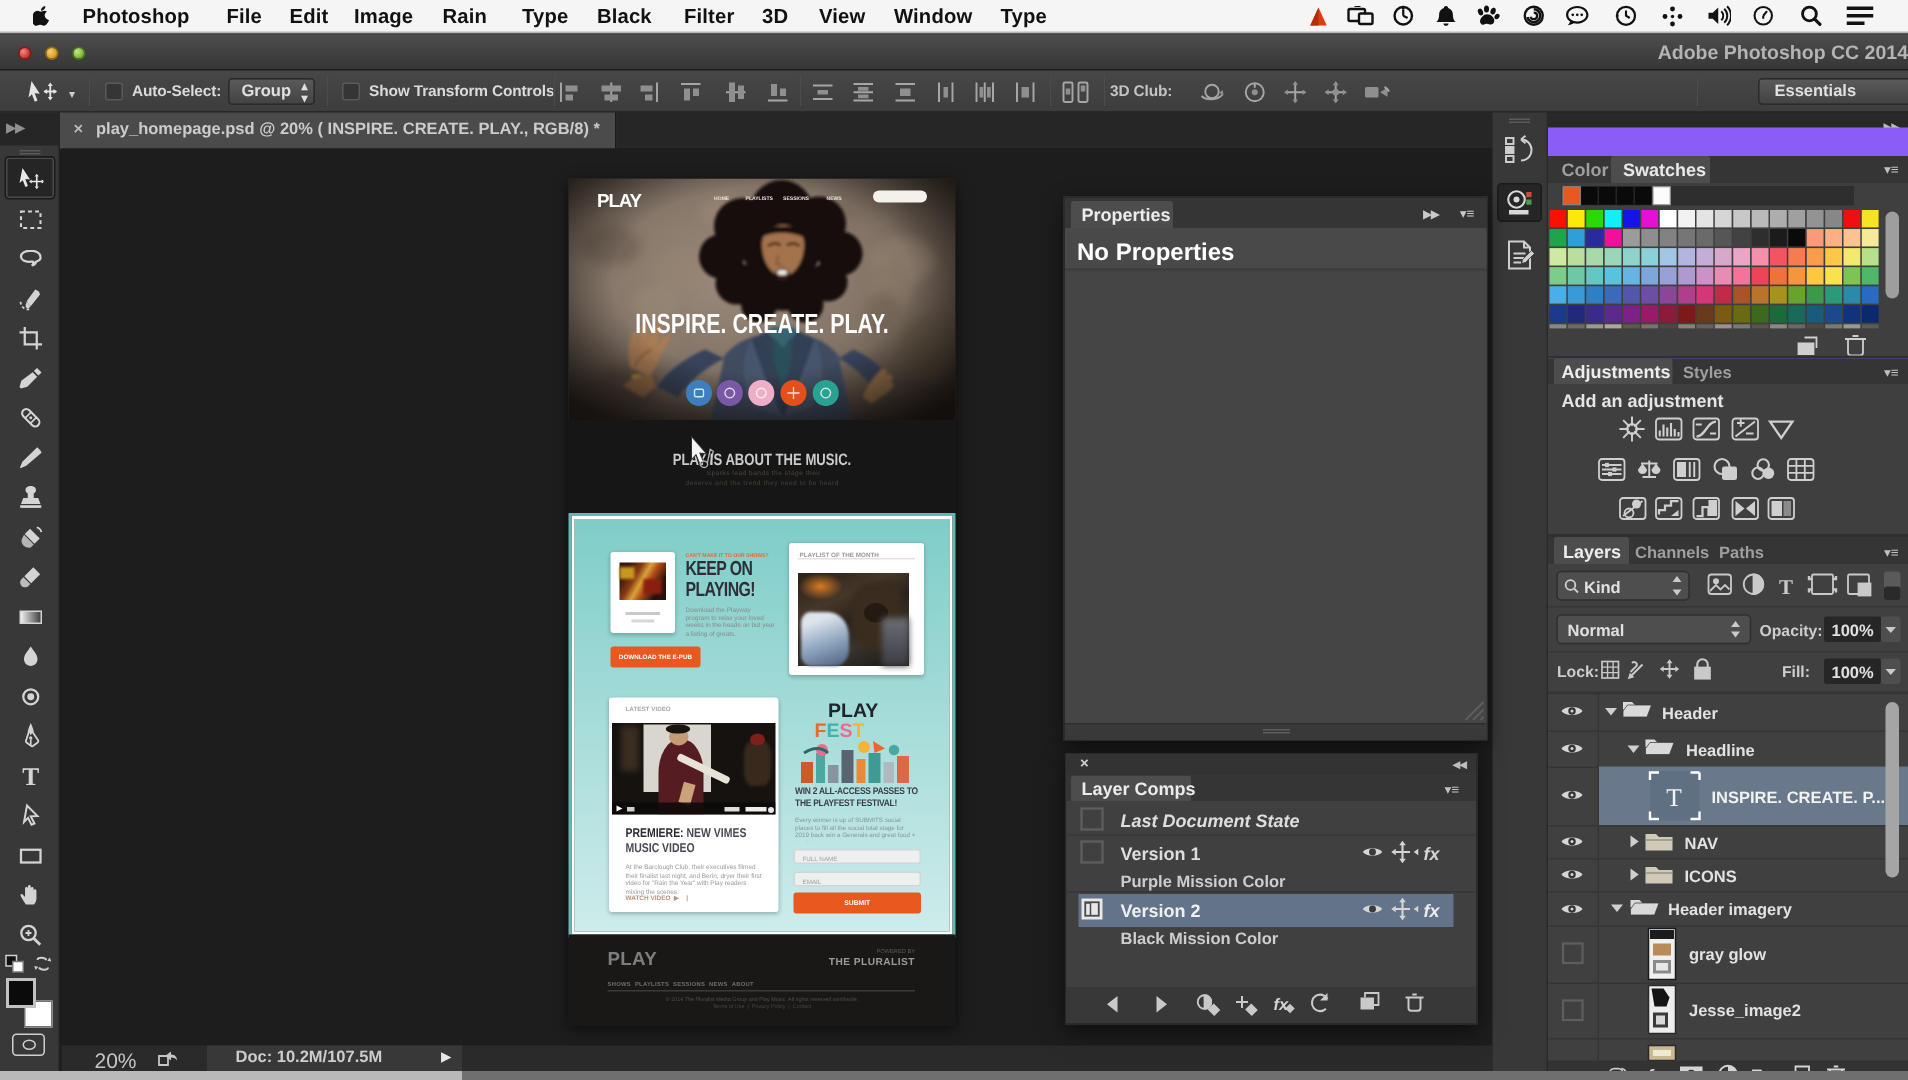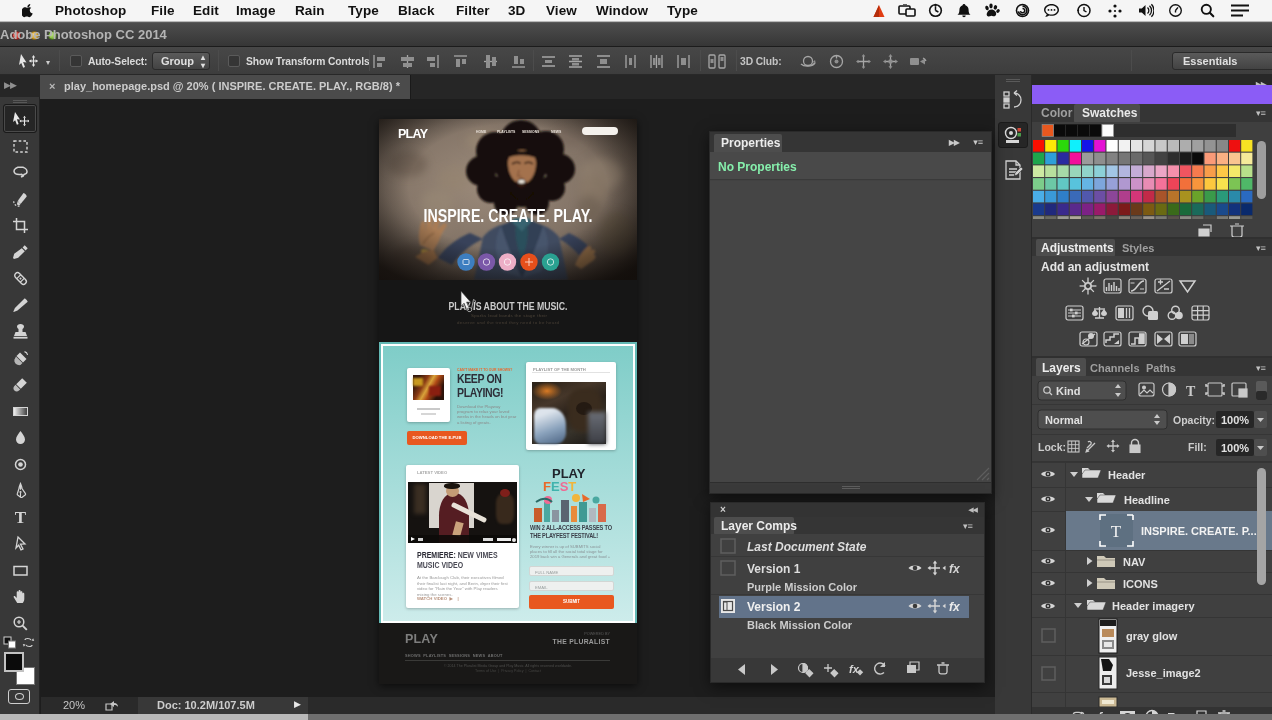--- a/index.html
+++ b/index.html
@@ -2,21 +2,21 @@
 <html><head><meta charset="utf-8"><style>
 *{margin:0;padding:0;box-sizing:border-box}
 body{font-family:"Liberation Sans",sans-serif}
 #root{position:relative;width:1272px;height:720px;background:#1d1d1d;overflow:hidden;font-family:"Liberation Sans",sans-serif}
 
 #menubar{position:absolute;left:0;top:0;width:1272px;height:22px;background:#f5f5f5;color:#111;font-size:13.5px;border-bottom:1px solid #b9b9b9}
 #menubar .mi{position:absolute;top:3px;font-weight:600;letter-spacing:.1px}
 
 #titlebar{position:absolute;left:0;top:22px;width:1272px;height:25px;background:linear-gradient(#4d4d4d,#363636);border-top:1px solid #5a5a5a;border-bottom:1px solid #1c1c1c}
 #titlebar .tl{position:absolute;top:8px;width:9px;height:9px;border-radius:50%}
-#titletext{position:absolute;top:4px;width:100%;text-align:left;color:#b4b4b4;font-size:13px;font-weight:600}
+#titletext{position:absolute;top:4px;width:100%;text-align:right;color:#b4b4b4;font-size:13px;font-weight:600}
 
 #optbar{position:absolute;left:0;top:47px;width:1272px;height:28px;background:linear-gradient(#474747,#3d3d3d);border-bottom:1px solid #282828;color:#d8d8d8;font-size:11px}
 .sep{position:absolute;top:3px;height:21px;width:1px;background:#303030;border-right:1px solid #4c4c4c}
 .cb{position:absolute;width:12px;height:12px;background:#353535;border:1px solid #5a5a5a;border-radius:2px;top:8px}
 .optlbl{position:absolute;top:9px;font-weight:600;color:#dadada;font-size:10.3px;letter-spacing:-.1px}
 .dd{position:absolute;background:linear-gradient(#5a5a5a,#434343);border:1px solid #2a2a2a;border-radius:3px;color:#e0e0e0;font-weight:600}
 .ai{position:absolute;top:7px;width:15px;height:15px}
 .ai .s{stroke:#a6a6a6;stroke-width:1.3;fill:none}
 .ai .f{fill:#8f8f8f;stroke:none}
 
@@ -621,21 +621,21 @@
       <div style="position:absolute;right:27px;top:9px;font-size:3.8px;color:#5a5a5a">POWERED BY</div>
       <div style="position:absolute;right:27px;top:15px;font-size:6.8px;font-weight:bold;color:#9a9a9a;letter-spacing:.3px">THE PLURALIST</div>
       <div style="position:absolute;left:26px;top:30px;font-size:3.9px;font-weight:bold;color:#6e6e6e;letter-spacing:.2px">SHOWS&nbsp;&nbsp;PLAYLISTS&nbsp;&nbsp;SESSIONS&nbsp;&nbsp;NEWS&nbsp;&nbsp;ABOUT</div>
       <div style="position:absolute;left:26px;top:37px;width:205px;height:1px;background:#3a3a38"></div>
       <div style="position:absolute;left:0;top:41px;width:258px;text-align:center;font-size:3.6px;color:#4e4e4c">© 2014 The Pluralist Media Group and Play Music. All rights reserved worldwide.</div>
       <div style="position:absolute;left:0;top:46px;width:258px;text-align:center;font-size:3.6px;color:#454543">Terms of Use &nbsp;|&nbsp; Privacy Policy &nbsp;|&nbsp; Contact</div>
     </div>
   </div>
     </div>
   <div id="statusbar">
-    <span style="position:absolute;left:22px;top:2px;font-size:11px;color:#c5c5c5">20%</span>
+    <span style="position:absolute;left:22px;top:2px;font-size:14px;color:#c5c5c5">20%</span>
     <div style="position:absolute;left:97px;top:0;width:170px;height:17px;background:#383838"></div>
     <svg style="position:absolute;left:64px;top:3px" width="14" height="11" viewBox="0 0 14 11">
         <path d="M1 4h6v6H1z" fill="none" stroke="#c5c5c5" stroke-width="1.2"></path>
         <path d="M5 4l4-3v2c3 0 4 2 4 4-1-1.5-2-2-4-2v2z" fill="#c5c5c5"></path>
       </svg>
     <span style="position:absolute;left:116px;top:2px;font-size:11px;font-weight:bold;color:#cdcdcd">Doc: 10.2M/107.5M</span>
     <span style="position:absolute;left:253px;top:2px;font-size:9px;color:#e8e8e8">▶</span>
   </div>
   <div id="iconstrip">
     <div style="position:absolute;left:11px;top:4px;width:14px;height:1px;background:#5a5a5a;box-shadow:0 2px 0 #5a5a5a"></div>
@@ -1081,21 +1081,21 @@
           </g>
         </g>
     </svg>
   </div>
   <div id="props">
     <div style="position:absolute;left:0;top:0;width:100%;height:20px;background:#353535"></div>
     <div style="position:absolute;left:4px;top:2px;width:68px;height:18px;background:#4d4d4d;border-radius:2px 2px 0 0;color:#ececec;font-size:12px;font-weight:bold;padding:2px 0 0 7px">Properties</div>
     <span style="position:absolute;right:32px;top:6px;color:#c9c9c9;font-size:8px;letter-spacing:-1px">▶▶</span>
     <span style="position:absolute;right:8px;top:5px;color:#c9c9c9;font-size:9px">▾≡</span>
     <div style="position:absolute;left:0;top:20px;width:100%;height:28px;background:#494949;border-bottom:1px solid #3a3a3a"></div>
-    <div style="position:absolute;left:8px;top:28px;font-size:12px;font-weight:bold;color:#86efac">No Properties</div>
+    <div style="position:absolute;left:8px;top:28px;font-size:16px;font-weight:bold;color:#ffffff">No Properties</div>
     <div style="position:absolute;left:0;top:49px;width:100%;height:303px;background:#454545"></div>
     <div style="position:absolute;left:0;bottom:0;width:100%;height:11px;background:#3a3a3a;border-top:1px solid #2e2e2e"></div>
     <div style="position:absolute;left:132px;bottom:4px;width:18px;height:3px;border-top:1px solid #5e5e5e;border-bottom:1px solid #5e5e5e"></div>
     <svg style="position:absolute;right:1px;bottom:12px" width="14" height="14" viewBox="0 0 14 14">
         <path d="M13 1L1 13M13 6L6 13M13 11l-2 2" stroke="#5e5e5e" stroke-width="1.2"></path>
       </svg>
   </div>
   <div id="lcomps">
     <div style="position:absolute;left:0;top:0;width:100%;height:14px;background:#333"></div>
     <span style="position:absolute;left:9px;top:1px;color:#cfcfcf;font-size:10px;font-weight:bold">×</span>

